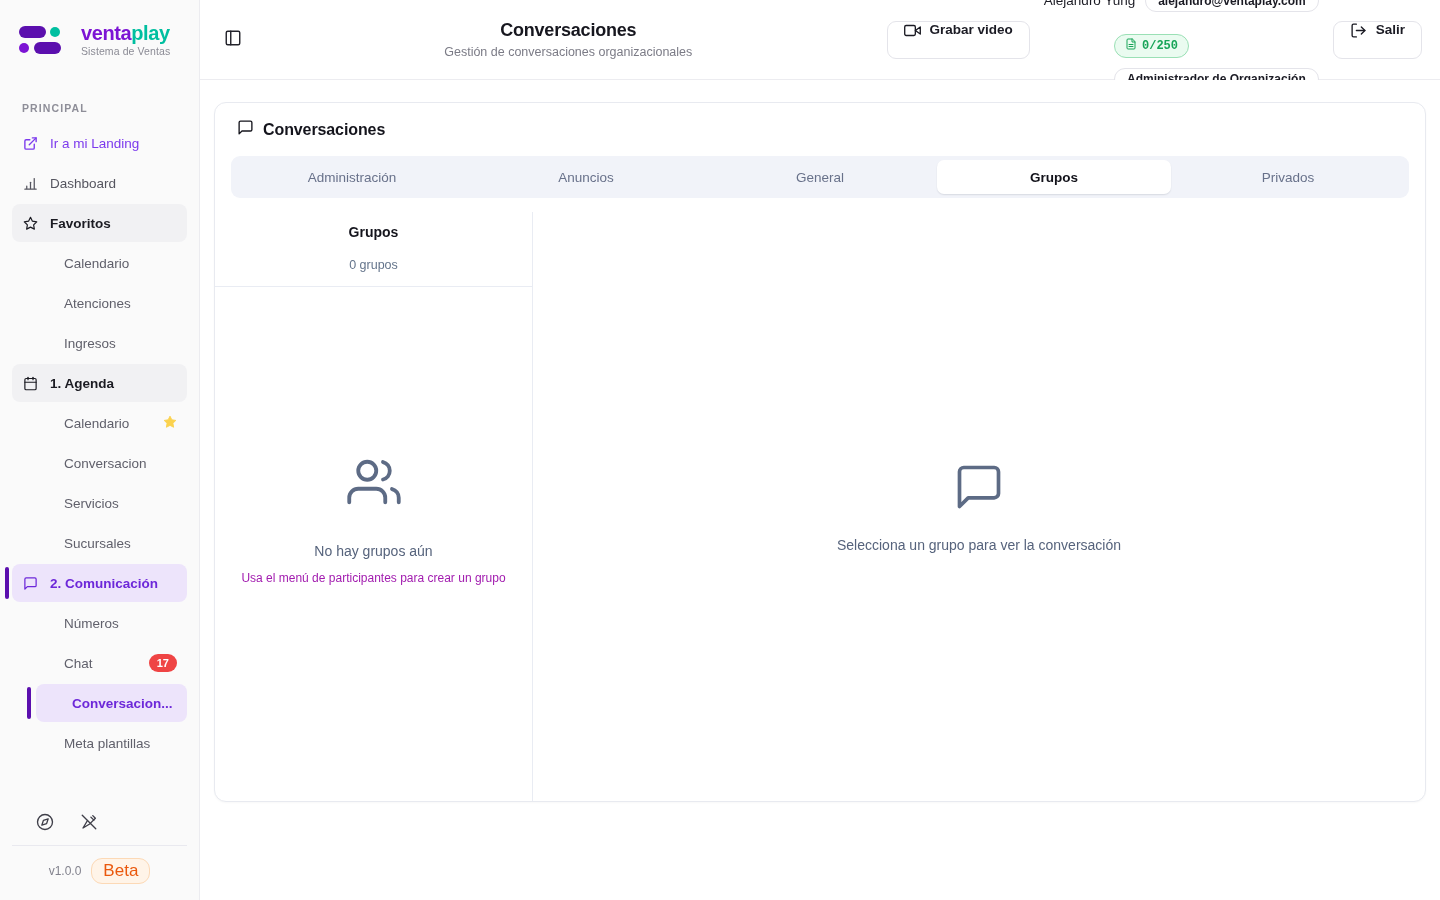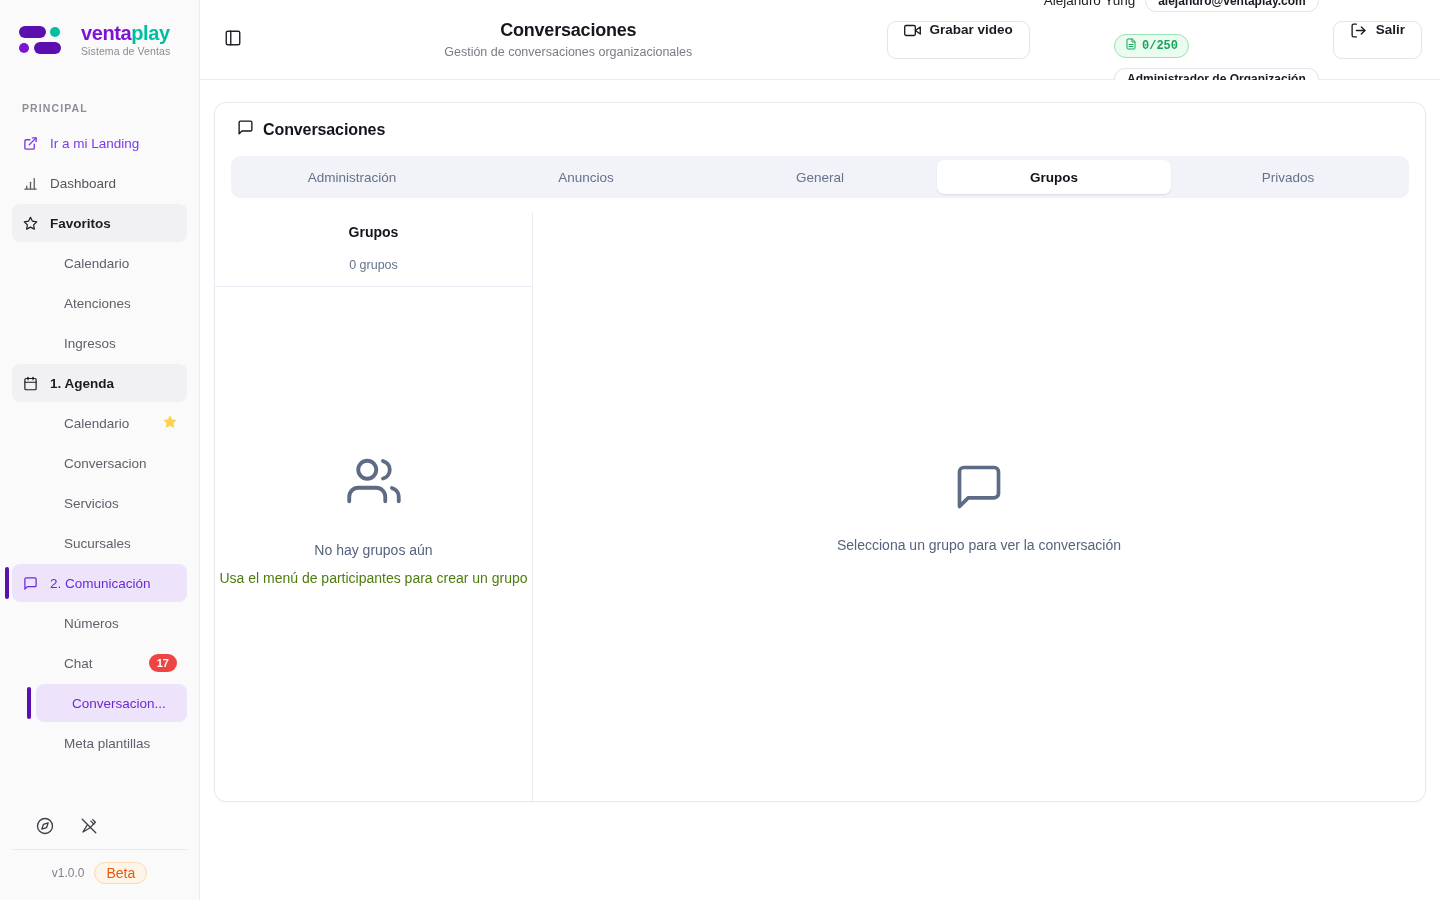--- a/index.html
+++ b/index.html
@@ -49,21 +49,21 @@
     height: 38px; padding: 0 10px; border-radius: 8px;
     font-size: 13.5px; color: #55555f; cursor: pointer;
     position: relative; margin-bottom: 2px;
   }
   .nav-item .ico { width: 16px; height: 16px; flex: 0 0 16px; display: flex; align-items: center; justify-content: center; }
   .nav-item .lbl { flex: 1 1 auto; white-space: nowrap; overflow: hidden; text-overflow: ellipsis; }
   .nav-item.link { color: #7c3aed; font-weight: 500; }
   .nav-item.group-head { color: #1b1b22; font-weight: 600; background: #f1f1f3; }
   .nav-item.sub { padding-left: 52px; color: #60606b; height: 38px; }
   .nav-item.active-soft {
-    background: #ede4fb; color: #6d28d9; font-weight: 400;
+    background: #ede4fb; color: #6d28d9; font-weight: 700;
   }
   .nav-item.active-soft::before {
     content: ""; position: absolute; left: -7px; top: 3px; bottom: 3px;
     width: 4px; border-radius: 3px; background: #5b0fae;
   }
   .nav-item.sub.active-soft { padding-left: 36px; margin-left: 24px; }
   .nav-item.sub.active-soft::before { left: -9px; }
   .badge-count {
     background: #ef4444; color: #fff; font-size: 11px; font-weight: 700;
     border-radius: 10px; padding: 2px 8px; line-height: 14px; min-width: 24px; text-align: center;
@@ -72,21 +72,21 @@
 
   .sidebar-foot {
     flex: 0 0 auto; padding: 0 12px 16px 12px; background: #fafafa;
   }
   .foot-icons { display: flex; gap: 26px; padding: 16px 0 14px 24px; }
   .foot-icons .fico { width: 18px; height: 18px; color: #3e3e48; cursor: pointer; }
   .foot-div { height: 1px; background: #e9e9ef; margin: 0 0 12px 0; }
   .foot-ver { display: flex; align-items: center; justify-content: center; gap: 10px; }
   .ver-text { font-size: 12px; color: #82828d; }
   .beta-pill {
-    font-size: 14px; color: #ea580c; background: #fff4e8;
+    font-size: 17px; color: #ea580c; background: #fff4e8;
     border: 1px solid #fcd9b6; border-radius: 11px; padding: 2px 11px; font-weight: 500;
   }
 
   
   .main { flex: 1 1 auto; display: flex; flex-direction: column; background: #ffffff; min-width: 0; }
   .topbar {
     height: 80px; flex: 0 0 80px;
     display: flex; align-items: center;
     border-bottom: 1px solid #ececf0;
     padding: 0 18px 0 16px; gap: 12px;
@@ -146,21 +146,21 @@
   .list-pane { width: 318px; flex: 0 0 318px; border-right: 1px solid #e9ecf3; display: flex; flex-direction: column; }
   .list-head { text-align: center; padding: 12px 0 14px 0; border-bottom: 1px solid #e9ecf3; }
   .list-head .h1 { font-size: 14px; font-weight: 700; color: #14141c; }
   .list-head .h2 { font-size: 12.5px; color: #64748b; margin-top: 18px; }
   .empty {
     flex: 1 1 auto; display: flex; flex-direction: column;
     align-items: center; justify-content: center; gap: 12px; padding-bottom: 48px;
   }
   .empty .icon-slot { color: #5d6b85; margin-bottom: 18px; }
   .empty .e1 { font-size: 14px; color: #56637c; }
-  .empty .e2 { font-size: 14px; color: #4d7c0f; }
+  .empty .e2 { font-size: 12px; color: #a21caf; }
   .conv-pane { flex: 1 1 auto; display: flex; align-items: center; justify-content: center; }
   .conv-empty { display: flex; flex-direction: column; align-items: center; }
   .conv-empty .icon-slot { color: #5d6b85; margin-bottom: 20px; }
   .conv-empty .c1 { font-size: 14px; color: #56637c; }
 </style>
 </head>
 <body>
 
 <div class="app">
 

